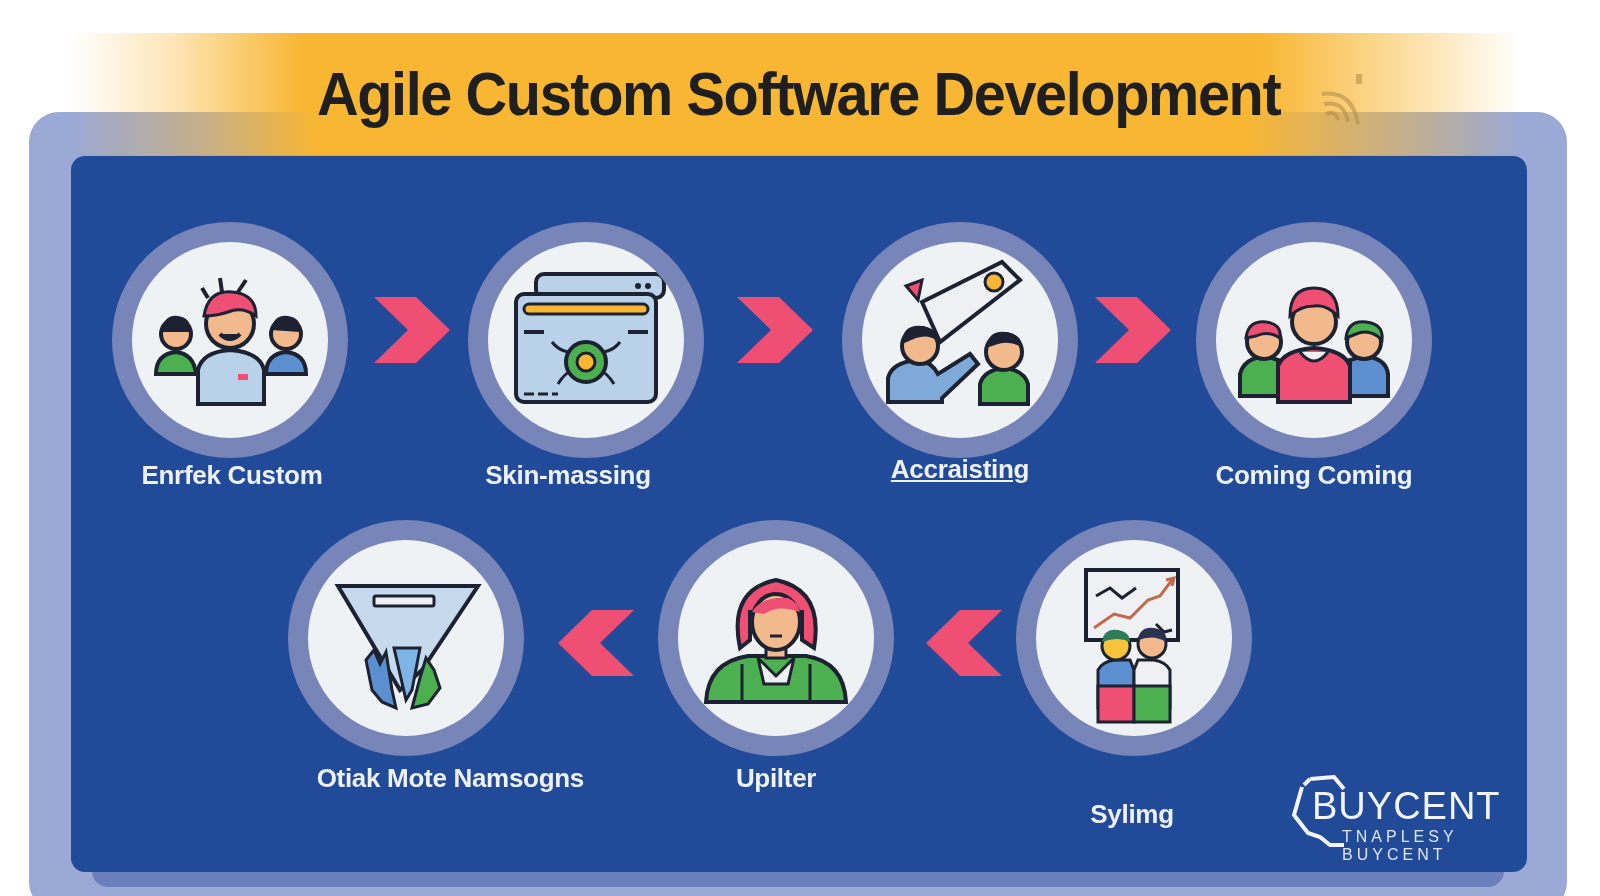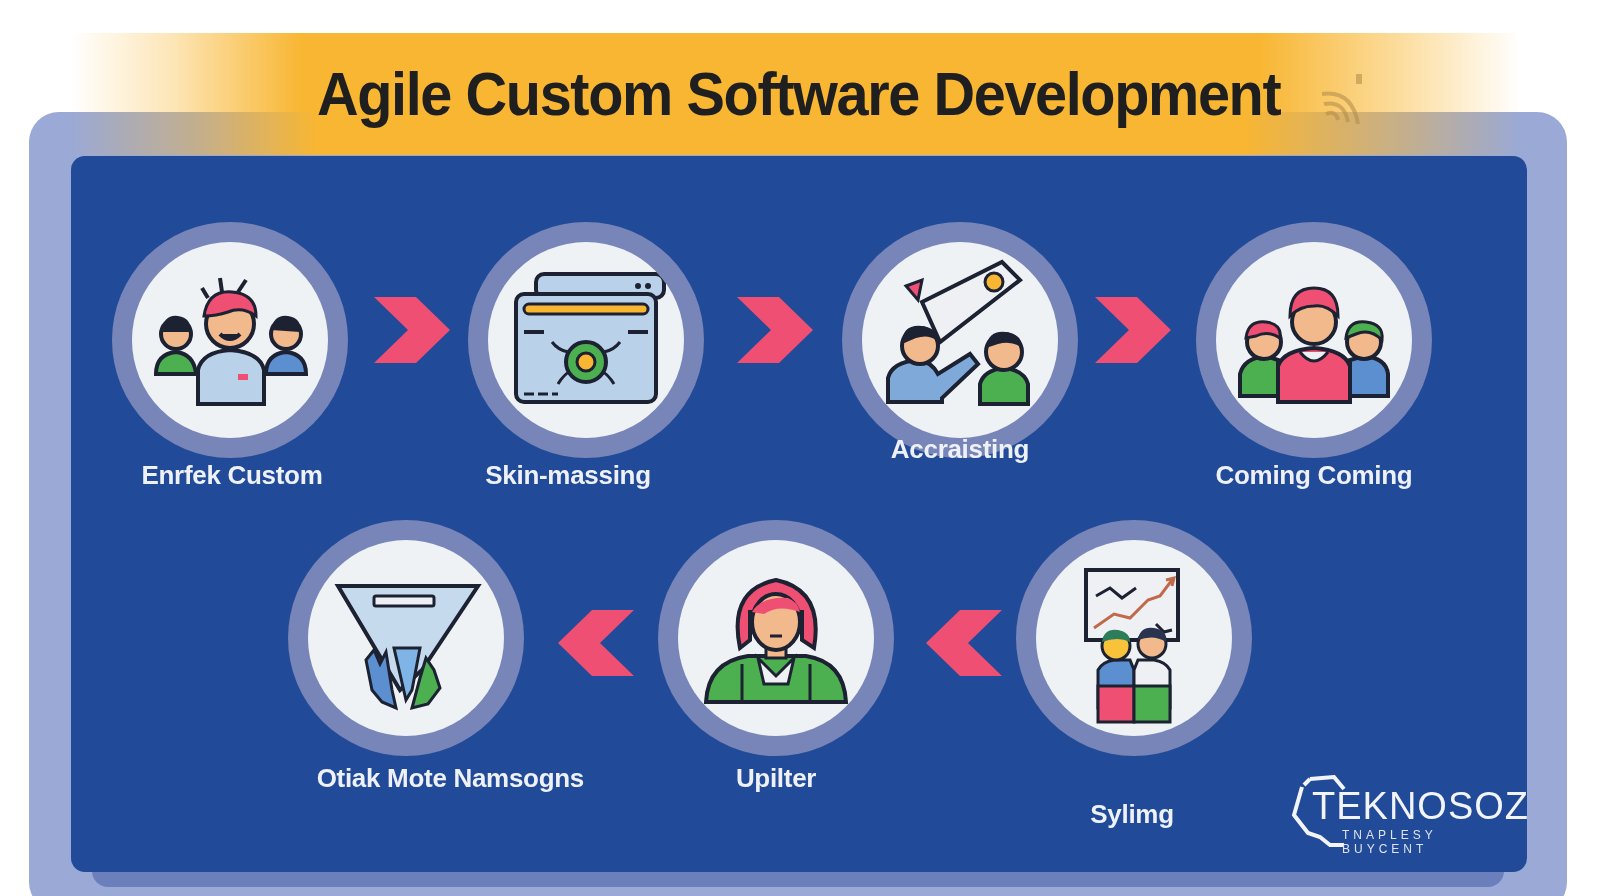--- a/index.html
+++ b/index.html
@@ -53,21 +53,21 @@
     font-family:"Liberation Sans", sans-serif;
   }
   .chev { position:absolute; width:80px; height:70px; }
 
   .logo { position:absolute; left:1290px; top:775px; width:230px; height:75px; }
   .logo-main {
     position:absolute; left:22px; top:10px; font-size:38px; color:#f3f4f8;
     font-family:"Liberation Sans", sans-serif; letter-spacing:1px;
   }
   .logo-sub {
-    position:absolute; left:52px; top:53px; font-size:12px; color:#dfe4f0;
+    position:absolute; left:52px; top:53px; font-size:16px; color:#dfe4f0;
     letter-spacing:4px; font-family:"Liberation Sans", sans-serif;
   }
 </style>
 </head>
 <body>
 
 <div class="title-band"></div>
 <div class="outer-frame"></div>
 <div class="frame-shadow"></div>
 <div class="inner-panel"></div>
@@ -143,21 +143,21 @@
       <path d="M44 44 L60 38 L56 58 Z" fill="#ee4f73" stroke="#1d2233" stroke-width="3"></path>
       <path d="M26 160 L26 136 Q30 120 56 118 Q70 120 76 132 L108 112 L116 122 L80 156 L80 160 Z" fill="#7fa9d8" stroke="#1d2233" stroke-width="4"></path>
       <circle cx="58" cy="104" r="18" fill="#f2b98c" stroke="#1d2233" stroke-width="4"></circle>
       <path d="M40 102 Q40 82 60 84 Q76 86 74 98 Q66 92 54 96 Z" fill="#1d2233"></path>
       <path d="M118 162 L118 142 Q122 128 142 126 Q162 128 166 142 L166 162 Z" fill="#4caf50" stroke="#1d2233" stroke-width="4"></path>
       <circle cx="142" cy="110" r="18" fill="#f2b98c" stroke="#1d2233" stroke-width="4"></circle>
       <path d="M124 106 Q126 88 144 90 Q160 92 160 106 Q150 98 136 102 Z" fill="#1d2233"></path>
     </svg>
   </div>
 </div>
-<div class="label" style="left:780px; top:434px;">Accraisting</div>
+<div class="label" style="left:780px; top:454px;text-decoration:underline;">Accraisting</div>
 
 <svg class="chev" style="left:1093px; top:295px;" viewBox="0 0 80 70">
   <polygon points="2,2 44,2 78,35 44,68 2,68 36,35" fill="#ee4f73"></polygon>
 </svg>
 
 <div class="step" style="left:1196px; top:222px;">
   <div class="ring"></div>
   <div class="disc">
     <svg viewBox="0 0 196 196">
       <path d="M24 154 L24 132 Q28 116 50 114 L62 118 L62 154 Z" fill="#4caf50" stroke="#1d2233" stroke-width="4"></path>
@@ -234,15 +234,15 @@
       <path d="M102 100 Q104 86 118 88 Q132 90 130 102 Q118 94 102 100 Z" fill="#2a3350"></path>
     </svg>
   </div>
 </div>
 <div class="label" style="left:952px; top:763px;margin-top:36px;">Sylimg</div>
 
 <div class="logo">
   <svg style="position:absolute;left:0;top:0;width:70px;height:75px;" viewBox="0 0 70 75">
     <path d="M20 4 L44 2 L54 14 M14 10 L20 4 M12 12 L4 40 L18 58 L30 62 L40 70 L54 70" stroke="#f3f4f8" stroke-width="4" fill="none"></path>
   </svg>
-  <div class="logo-main">TEKNOSOZ</div>
+  <div class="logo-main">BUYCENT</div>
   <div class="logo-sub">TNAPLESY BUYCENT</div>
 </div>
 
 </body></html>

